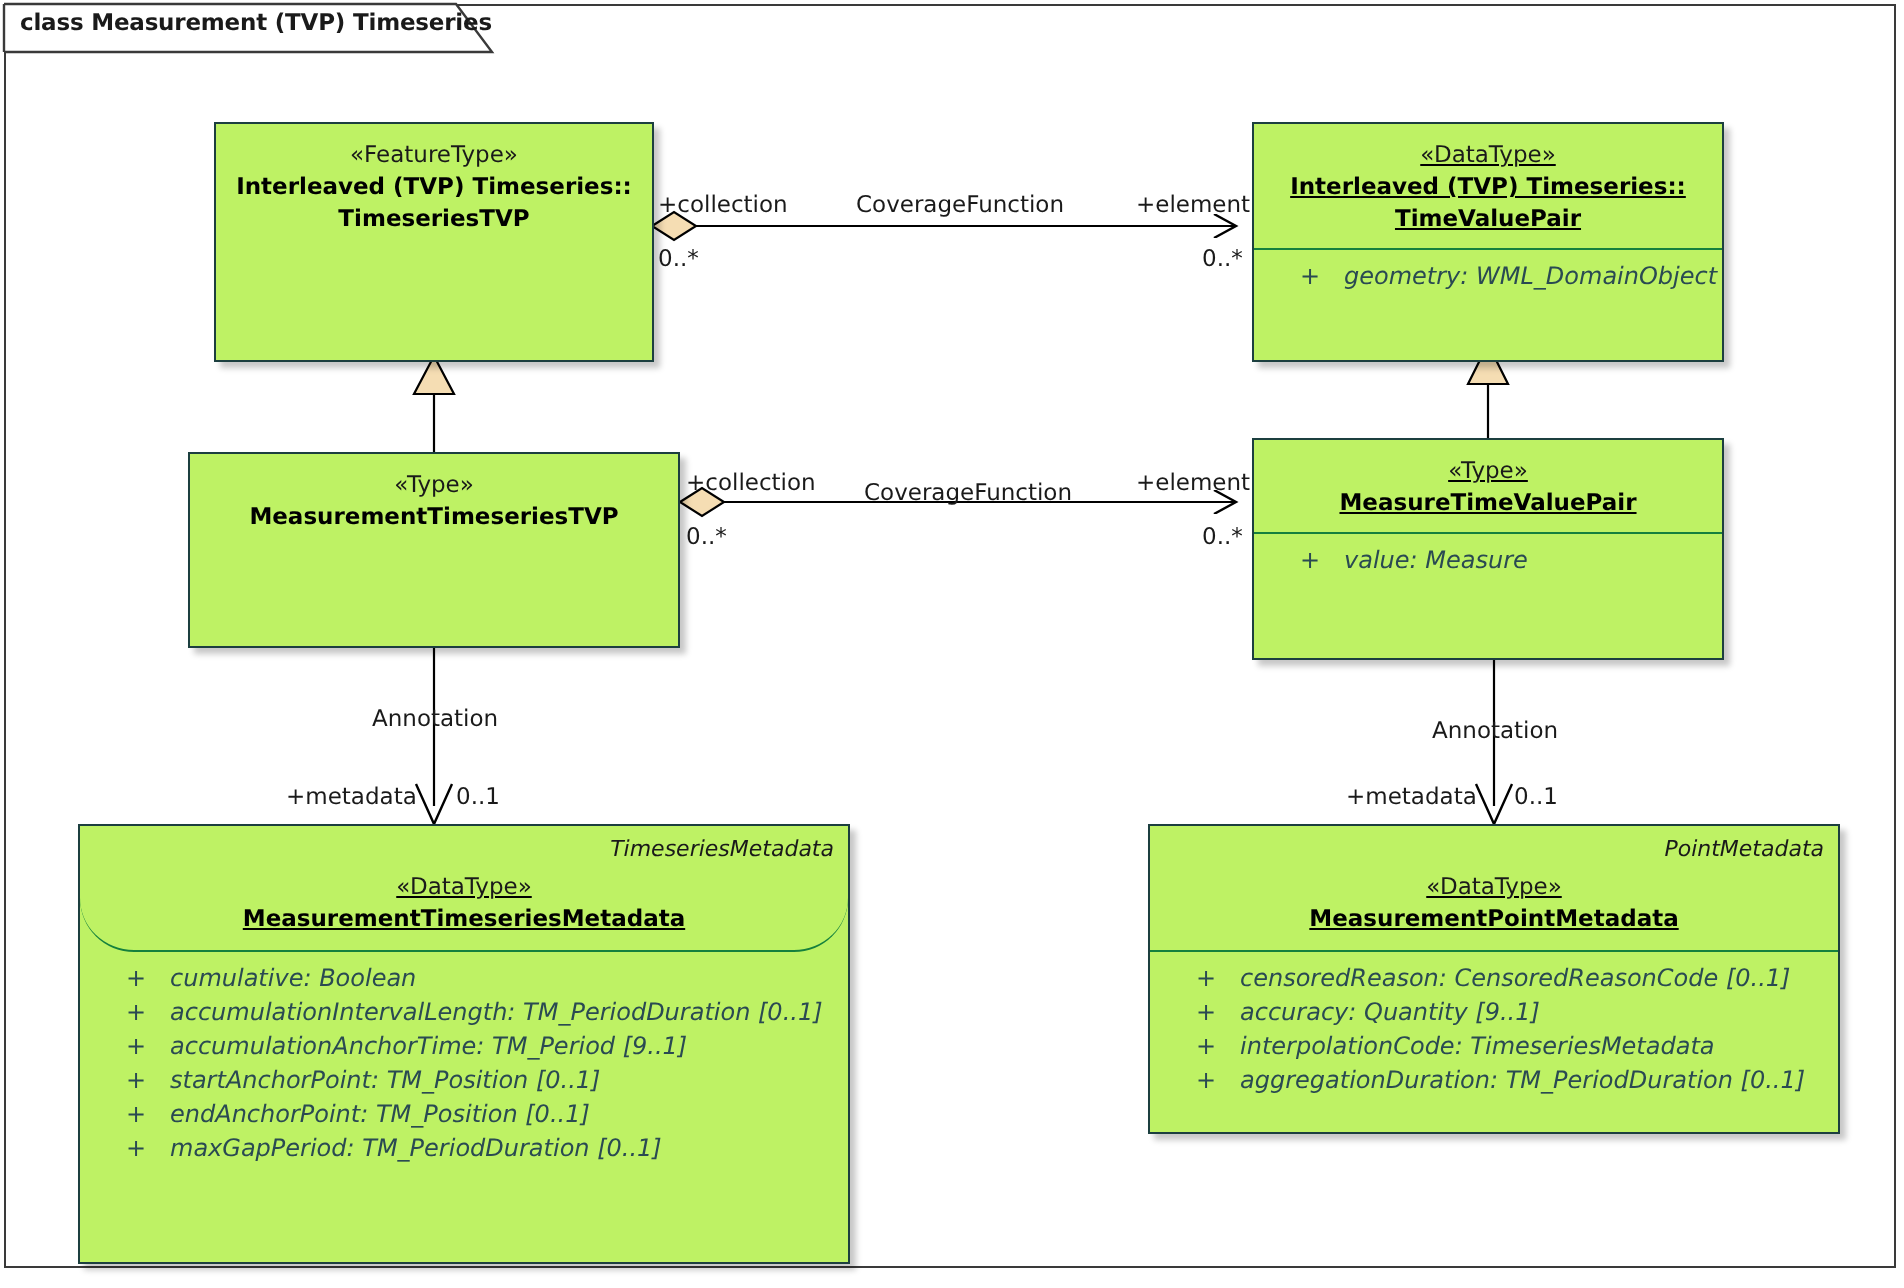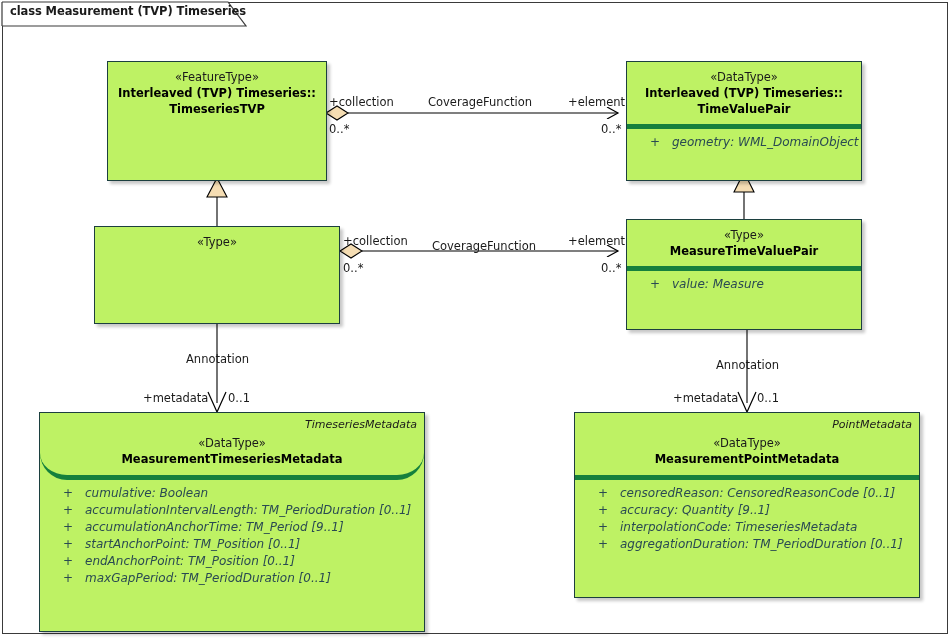--- a/index.html
+++ b/index.html
@@ -24,21 +24,21 @@
   .uml-class{
     position:absolute;box-sizing:border-box;
     background:#bef264;
     border:1px solid #1c3f3f;
     box-shadow:3px 3px 3px rgba(0,0,0,0.22);
   }
   .uml-head{
     position:relative;box-sizing:border-box;
     padding:7px 6px 7px 6px;text-align:center;
   }
-  .uml-head.with-divider{border-bottom:5px solid #15803d;}
+  .uml-head.with-divider{border-bottom:1px solid #15803d;text-decoration:underline;}
   .stereotype{
     font-size:11.5px;color:#1a1a1a;line-height:16px;white-space:nowrap;
   }
   .cname{
     font-size:11.5px;font-weight:bold;color:#000000;line-height:16px;
     white-space:nowrap;
   }
   .tagname{
     position:absolute;right:7px;top:5px;
     font-size:11px;font-style:italic;color:#1a1a1a;white-space:nowrap;
@@ -134,20 +134,21 @@
     <div class="uml-attrs">
       <span class="attr">
         <span class="vis">+</span><span>geometry: WML_DomainObject</span>
       </span>
     </div>
   </div>
 
   <div class="uml-class" style="left:94px;top:226px;width:246px;height:98px;">
     <div class="uml-head">
       <div class="stereotype">«Type»</div>
+      <div class="cname">MeasurementTimeseriesTVP</div>
     </div>
   </div>
 
   <div class="uml-class" style="left:626px;top:219px;width:236px;height:111px;">
     <div class="uml-head with-divider">
       <div class="stereotype">«Type»</div>
       <div class="cname">MeasureTimeValuePair</div>
     </div>
     <div class="uml-attrs">
       <span class="attr">
@@ -177,21 +178,21 @@
       </span>
       <span class="attr">
         <span class="vis">+</span><span>endAnchorPoint: TM_Position [0..1]</span>
       </span>
       <span class="attr">
         <span class="vis">+</span><span>maxGapPeriod: TM_PeriodDuration [0..1]</span>
       </span>
     </div>
   </div>
 
-  <div class="uml-class" style="left:574px;top:412px;width:346px;height:186px;">
+  <div class="uml-class" style="left:574px;top:412px;width:346px;height:155px;">
     <div class="uml-head with-divider" style="padding-top:22px;padding-bottom:8px;">
       <div class="tagname">PointMetadata</div>
       <div class="stereotype">«DataType»</div>
       <div class="cname">MeasurementPointMetadata</div>
     </div>
     <div class="uml-attrs">
       <span class="attr">
         <span class="vis">+</span><span>censoredReason: CensoredReasonCode [0..1]</span>
       </span>
       <span class="attr">

